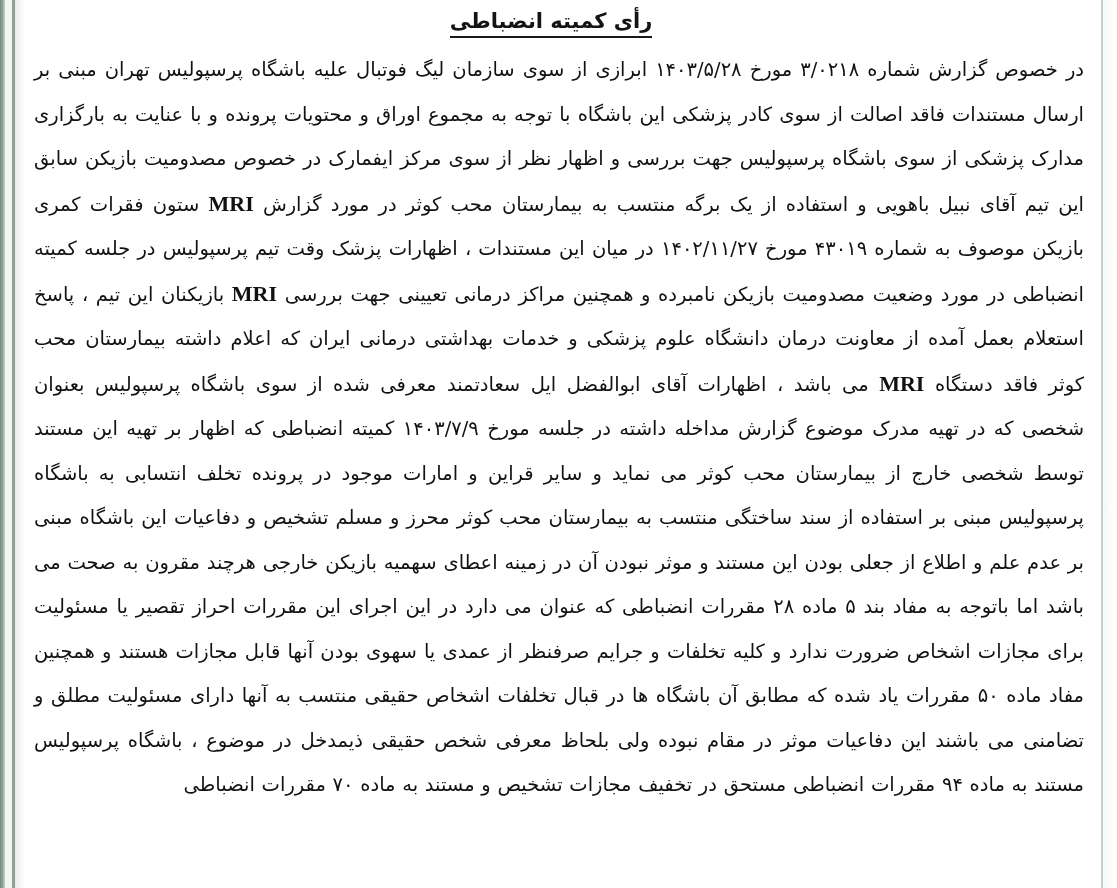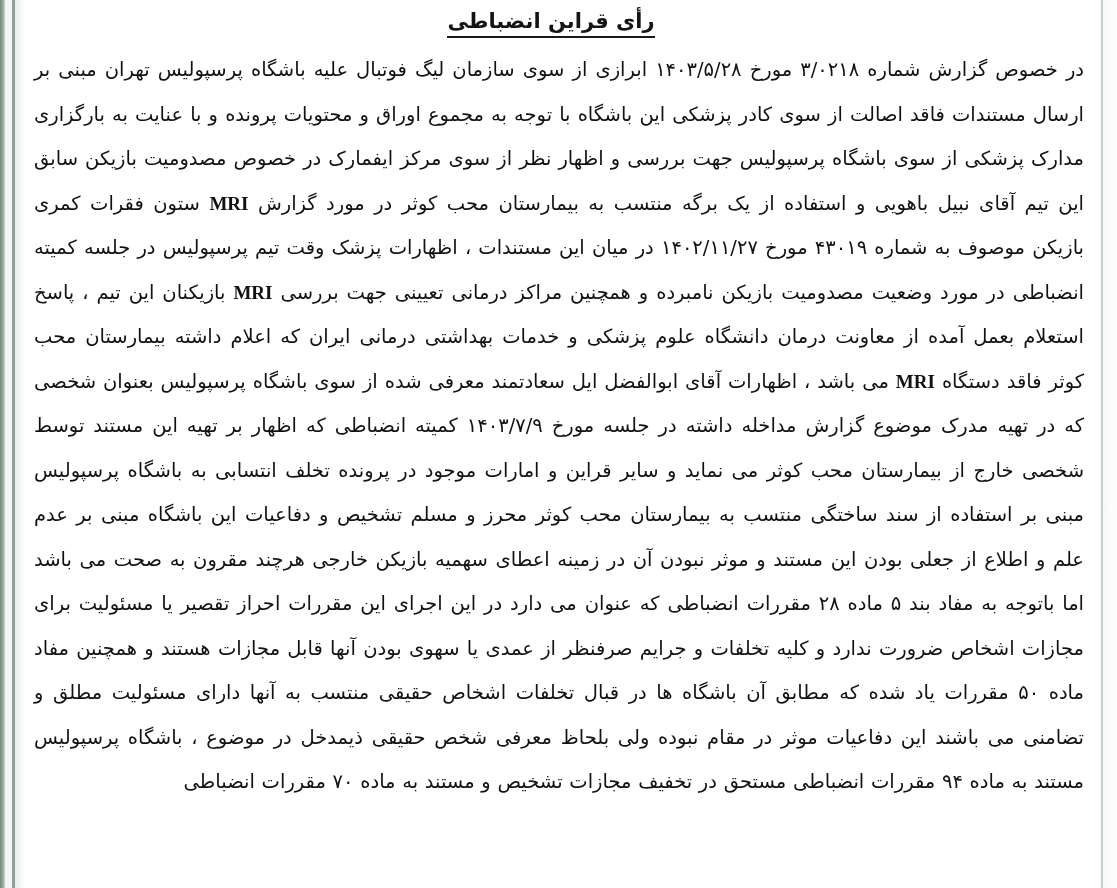--- a/index.html
+++ b/index.html
@@ -114,35 +114,35 @@
     text-justify: inter-word;
     word-spacing: 0.5px;
   }
 
   .body-text .seg {
     font-weight: normal;
   }
   .body-text .lat {
     font-family: "Liberation Serif", "DejaVu Serif", serif;
     font-weight: bold;
-    font-size: 19px;
+    font-size: 22px;
   }
 </style>
 </head>
 <body>
 
 <div class="page">
 
   <div class="edge-left-outer"></div>
   <div class="edge-left-gap"></div>
   <div class="edge-left-inner"></div>
   <div class="edge-left-fade"></div>
   <div class="edge-right"></div>
   <div class="edge-right-fade"></div>
 
   <div class="content">
 
-    <h1 class="doc-title"><span class="u">رأی قراین انضباطی</span></h1>
+    <h1 class="doc-title"><span class="u">رأی کمیته انضباطی</span></h1>
 
     <p class="body-text"><span class="seg">در خصوص گزارش شماره ۳/۰۲۱۸ مورخ ۱۴۰۳/۵/۲۸ ابرازی از سوی سازمان لیگ فوتبال علیه باشگاه پرسپولیس تهران مبنی بر ارسال مستندات فاقد اصالت از سوی کادر پزشکی این باشگاه با توجه به مجموع اوراق و محتویات پرونده و با عنایت به بارگزاری مدارک پزشکی از سوی باشگاه پرسپولیس جهت بررسی و اظهار نظر از سوی مرکز ایفمارک در خصوص مصدومیت بازیکن سابق این تیم آقای نبیل باهویی و استفاده از یک برگه منتسب به بیمارستان محب کوثر در مورد گزارش </span><span class="lat">MRI</span><span class="seg"> ستون فقرات کمری بازیکن موصوف به شماره ۴۳۰۱۹ مورخ ۱۴۰۲/۱۱/۲۷ در میان این مستندات ، اظهارات پزشک وقت تیم پرسپولیس در جلسه کمیته انضباطی در مورد وضعیت مصدومیت بازیکن نامبرده و همچنین مراکز درمانی تعیینی جهت بررسی </span><span class="lat">MRI</span><span class="seg"> بازیکنان این تیم ، پاسخ استعلام بعمل آمده از معاونت درمان دانشگاه علوم پزشکی و خدمات بهداشتی درمانی ایران که اعلام داشته بیمارستان محب کوثر فاقد دستگاه </span><span class="lat">MRI</span><span class="seg"> می باشد ، اظهارات آقای ابوالفضل ایل سعادتمند معرفی شده از سوی باشگاه پرسپولیس بعنوان شخصی که در تهیه مدرک موضوع گزارش مداخله داشته در جلسه مورخ ۱۴۰۳/۷/۹ کمیته انضباطی که اظهار بر تهیه این مستند توسط شخصی خارج از بیمارستان محب کوثر می نماید و سایر قراین و امارات موجود در پرونده تخلف انتسابی به باشگاه پرسپولیس مبنی بر استفاده از سند ساختگی منتسب به بیمارستان محب کوثر محرز و مسلم تشخیص و دفاعیات این باشگاه مبنی بر عدم علم و اطلاع از جعلی بودن این مستند و موثر نبودن آن در زمینه اعطای سهمیه بازیکن خارجی هرچند مقرون به صحت می باشد اما باتوجه به مفاد بند ۵ ماده ۲۸ مقررات انضباطی که عنوان می دارد در این اجرای این مقررات احراز تقصیر یا مسئولیت برای مجازات اشخاص ضرورت ندارد و کلیه تخلفات و جرایم صرفنظر از عمدی یا سهوی بودن آنها قابل مجازات هستند و همچنین مفاد ماده ۵۰ مقررات یاد شده که مطابق آن باشگاه ها در قبال تخلفات اشخاص حقیقی منتسب به آنها دارای مسئولیت مطلق و تضامنی می باشند این دفاعیات موثر در مقام نبوده ولی بلحاظ معرفی شخص حقیقی ذیمدخل در موضوع ، باشگاه پرسپولیس مستند به ماده ۹۴ مقررات انضباطی مستحق در تخفیف مجازات تشخیص و مستند به ماده ۷۰ مقررات انضباطی </span></p>
 
   </div>
 </div>
 
 </body></html>

